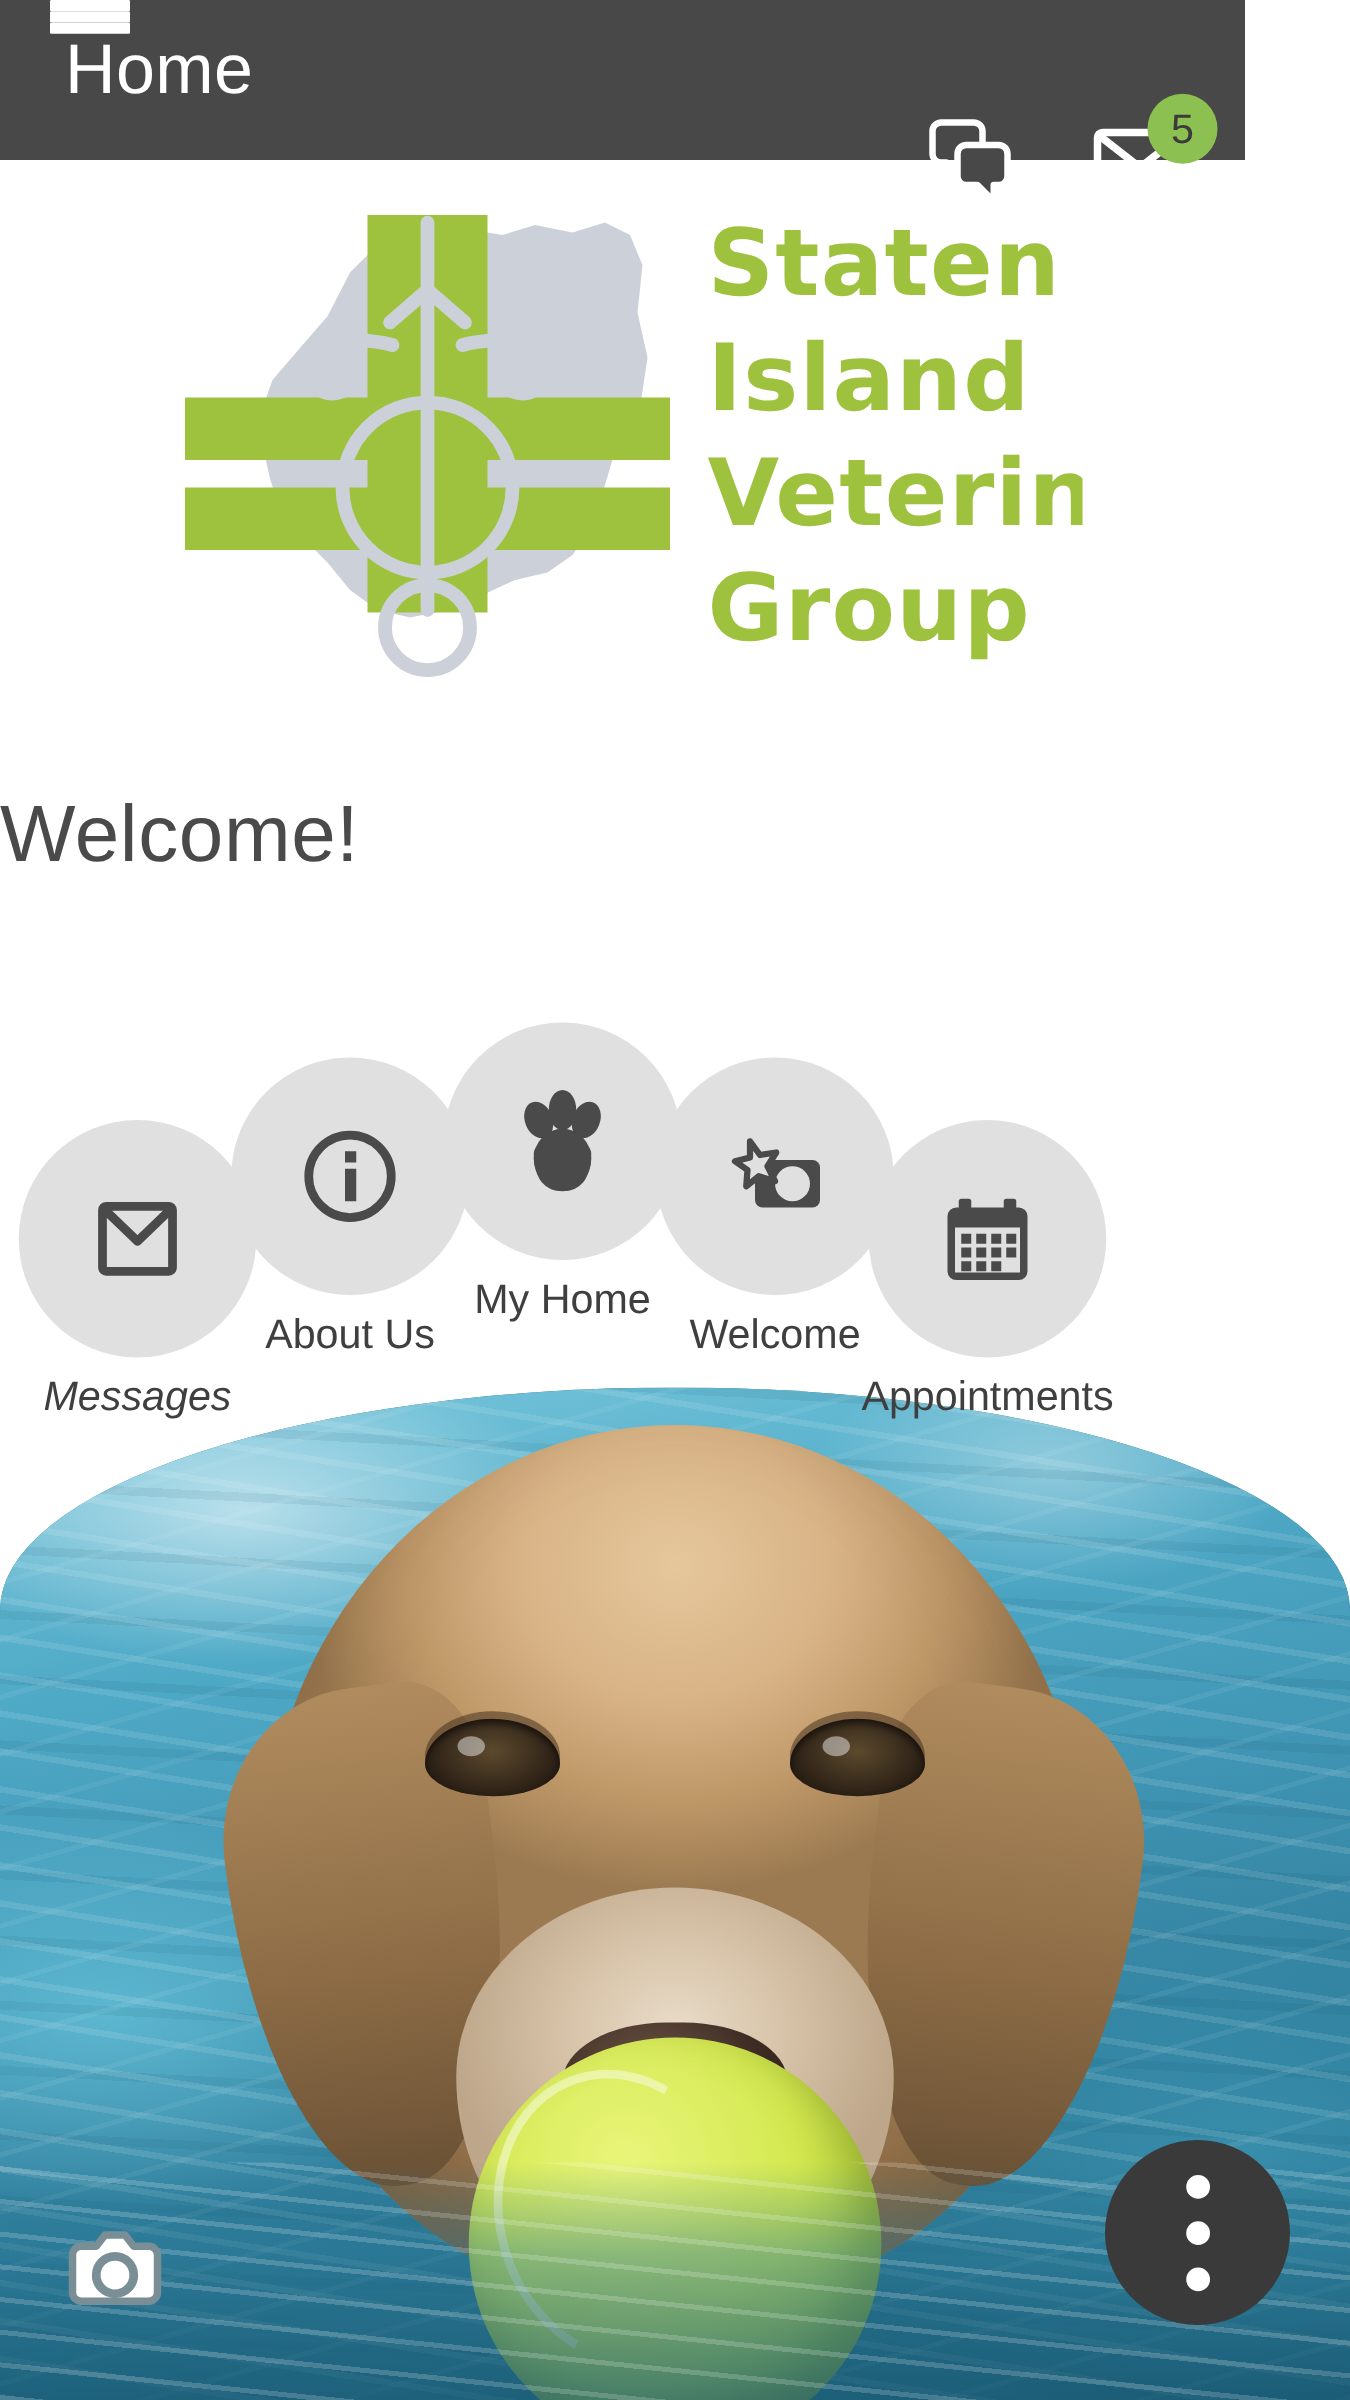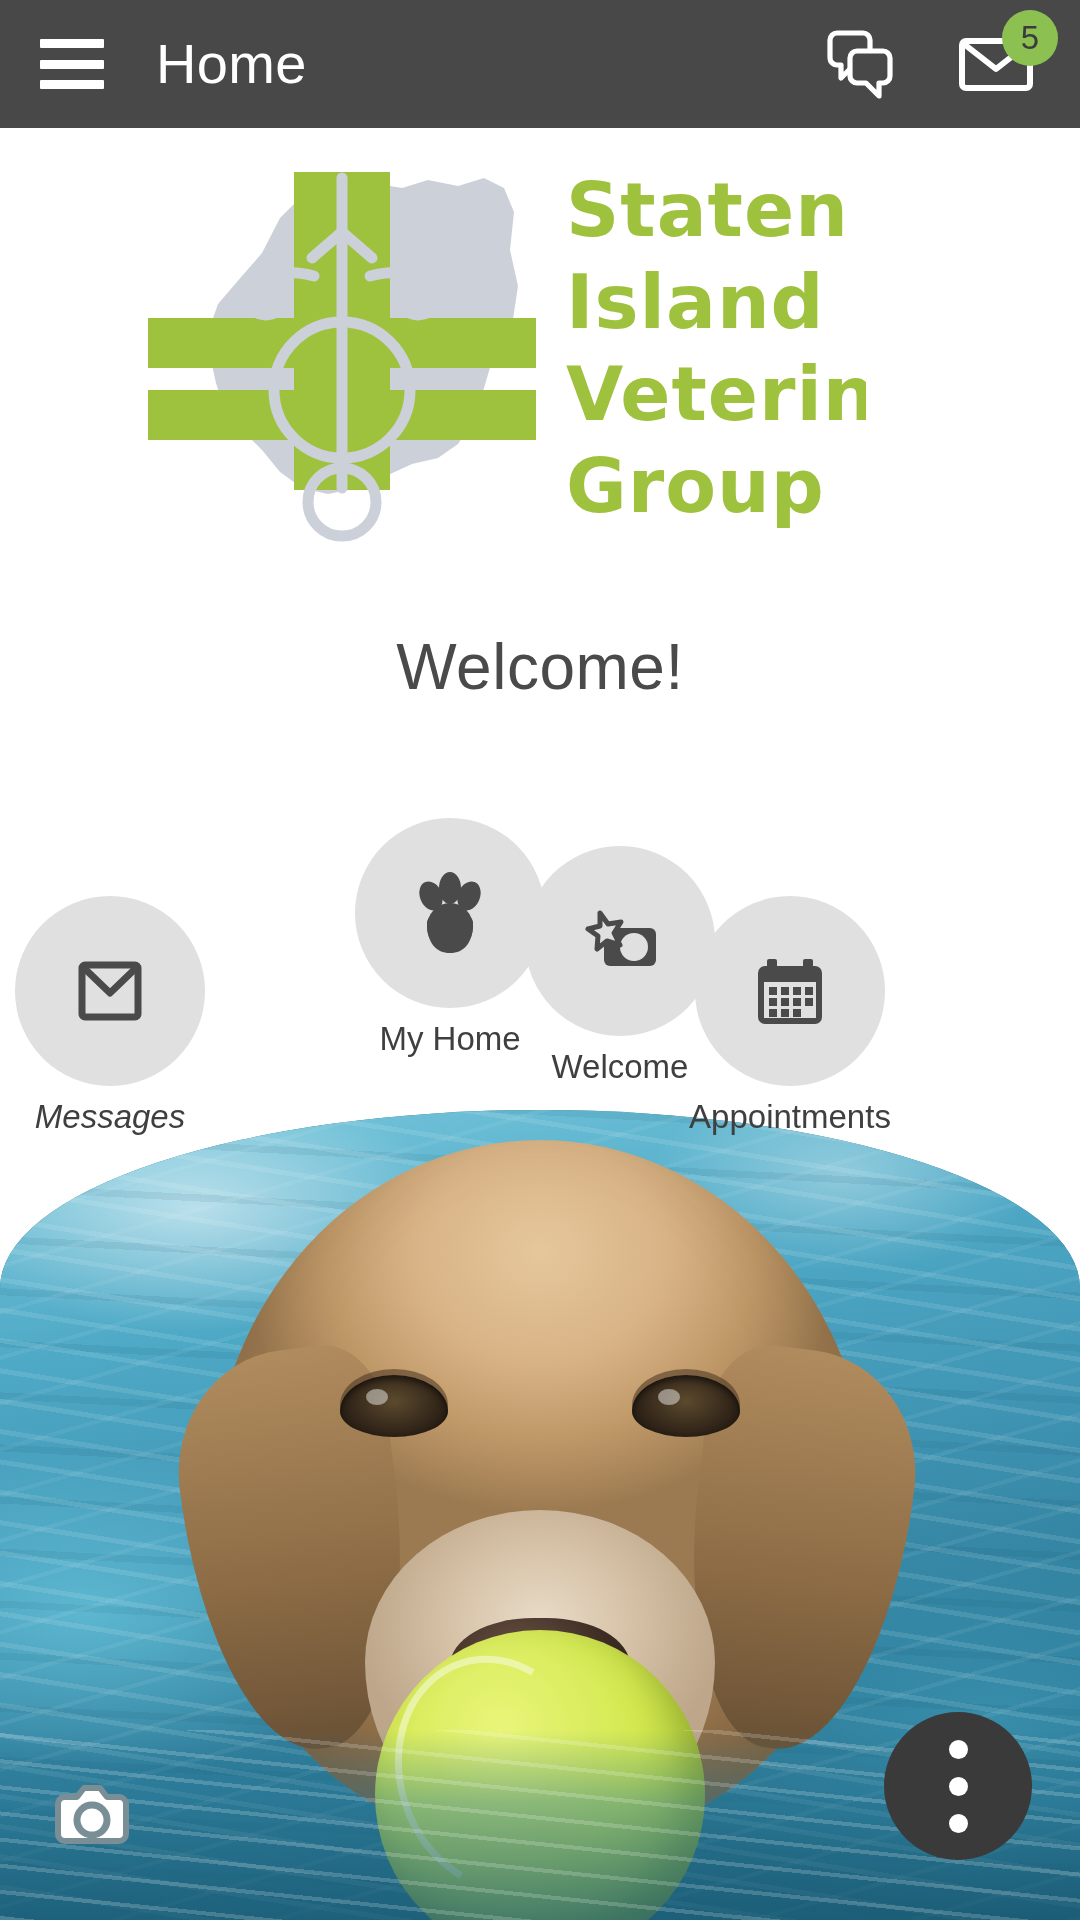--- a/index.html
+++ b/index.html
@@ -17,26 +17,26 @@
     width: 1080px;
     height: 1920px;
     background: #ffffff;
     overflow: hidden;
   }
 
   
   .appbar {
     position: absolute;
     top: 0; left: 0;
-    width: 1080px;
+    width: 996px;
     height: 128px;
     background: #484848;
     display: flex;
-    align-items: center;
     z-index: 40;
+    flex-direction: column;
   }
 
   .hamburger {
     width: 64px;
     height: 50px;
     margin-left: 40px;
     display: flex;
     flex-direction: column;
     justify-content: space-between;
     cursor: pointer;
@@ -105,21 +105,21 @@
     justify-content: center;
   }
   .logo-svg { display: block; }
 
   
   .welcome {
     position: absolute;
     top: 630px;
     left: 0;
     width: 1080px;
-    text-align: center;
+    text-align: left;
     font-size: 64px;
     color: #4a4a4a;
     font-weight: 400;
     letter-spacing: 0.5px;
   }
 
   
   .arcnav {
     position: absolute;
     top: 790px;
@@ -454,20 +454,30 @@
     <div class="navitem nav-0">
       <div class="navcircle">
         <svg width="96" height="96" viewBox="0 0 96 96" aria-hidden="true">
           <rect x="20" y="22" width="56" height="52" rx="3" ry="3" fill="none" stroke="#4a4a4a" stroke-width="7"></rect>
           <path d="M22 25 L48 50 L74 25" fill="none" stroke="#4a4a4a" stroke-width="7" stroke-linejoin="round" stroke-linecap="round"></path>
         </svg>
       </div>
       <div class="navlabel">Messages</div>
     </div>
 
+    <div class="navitem nav-1">
+      <div class="navcircle">
+        <svg width="96" height="96" viewBox="0 0 96 96" aria-hidden="true">
+          <circle cx="48" cy="48" r="33" fill="none" stroke="#4a4a4a" stroke-width="7"></circle>
+          <rect x="44" y="28" width="9" height="9" fill="#4a4a4a"></rect>
+          <rect x="44" y="42" width="9" height="26" fill="#4a4a4a"></rect>
+        </svg>
+      </div>
+      <div class="navlabel">About Us</div>
+    </div>
 
     <div class="navitem nav-2">
       <div class="navcircle">
         <svg width="100" height="100" viewBox="0 0 100 100" aria-hidden="true">
           <g fill="#4a4a4a">
             <ellipse cx="31" cy="33" rx="11" ry="15" transform="rotate(-22 31 33)"></ellipse>
             <ellipse cx="50" cy="25" rx="11" ry="16"></ellipse>
             <ellipse cx="69" cy="33" rx="11" ry="15" transform="rotate(22 69 33)"></ellipse>
             <ellipse cx="50" cy="64" rx="23" ry="24"></ellipse>
             <path d="M27 60 C27 44 73 44 73 60 C73 80 64 90 50 90 C36 90 27 80 27 60 Z"></path>

